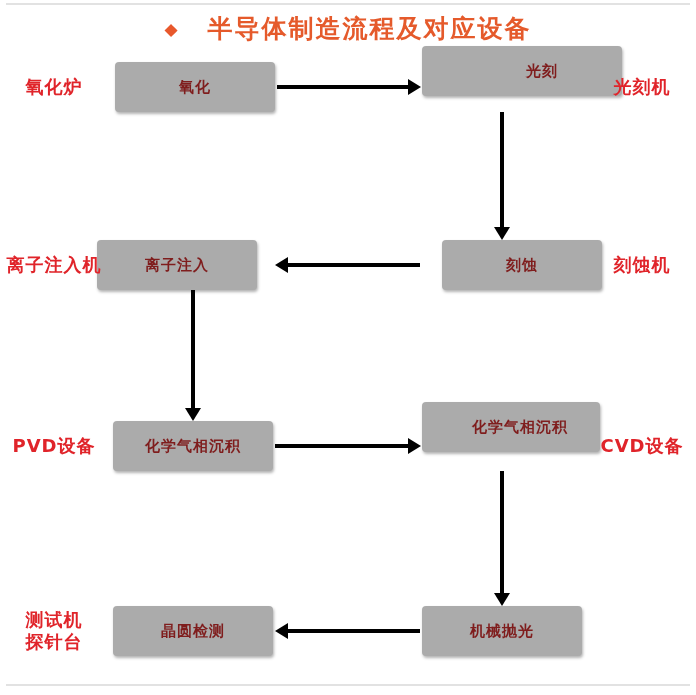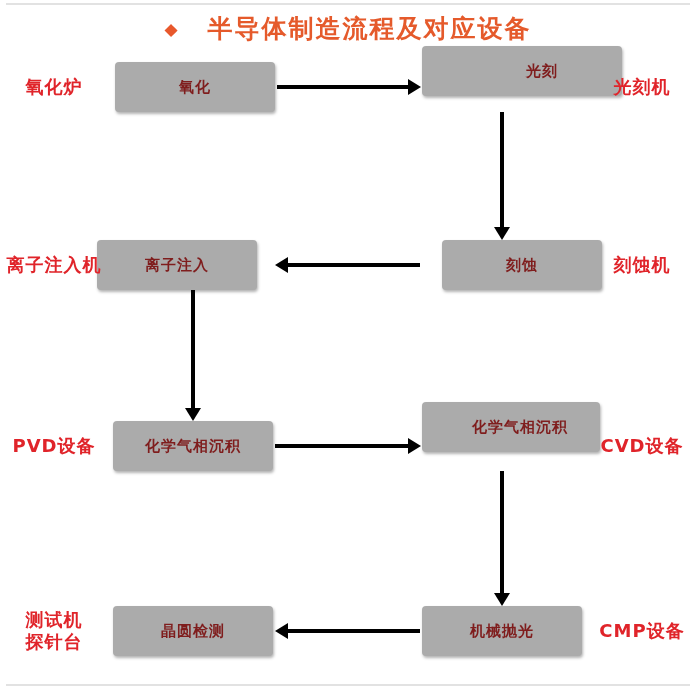--- a/index.html
+++ b/index.html
@@ -79,21 +79,20 @@
   <div class="node" style="left:113px;top:606px;">
     <span>晶圆检测</span>
   </div>
   <div class="node" style="left:422px;top:606px;">
     <span>机械抛光</span>
   </div>
   <div class="equip left" style="top:609px;">
     <div>测试机</div>
     <div>探针台</div>
   </div>
-  <div class="equip right" style="top:620px;">CMP设备</div>
 
   <div>
     <div class="line" style="left:277px;top:85px;width:131px;height:4px;"></div>
     <div class="head head-right" style="left:408px;top:79px;"></div>
   </div>
 
   <div>
     <div class="line" style="left:500px;top:112px;width:4px;height:115px;"></div>
     <div class="head head-down" style="left:494px;top:227px;"></div>
   </div>

